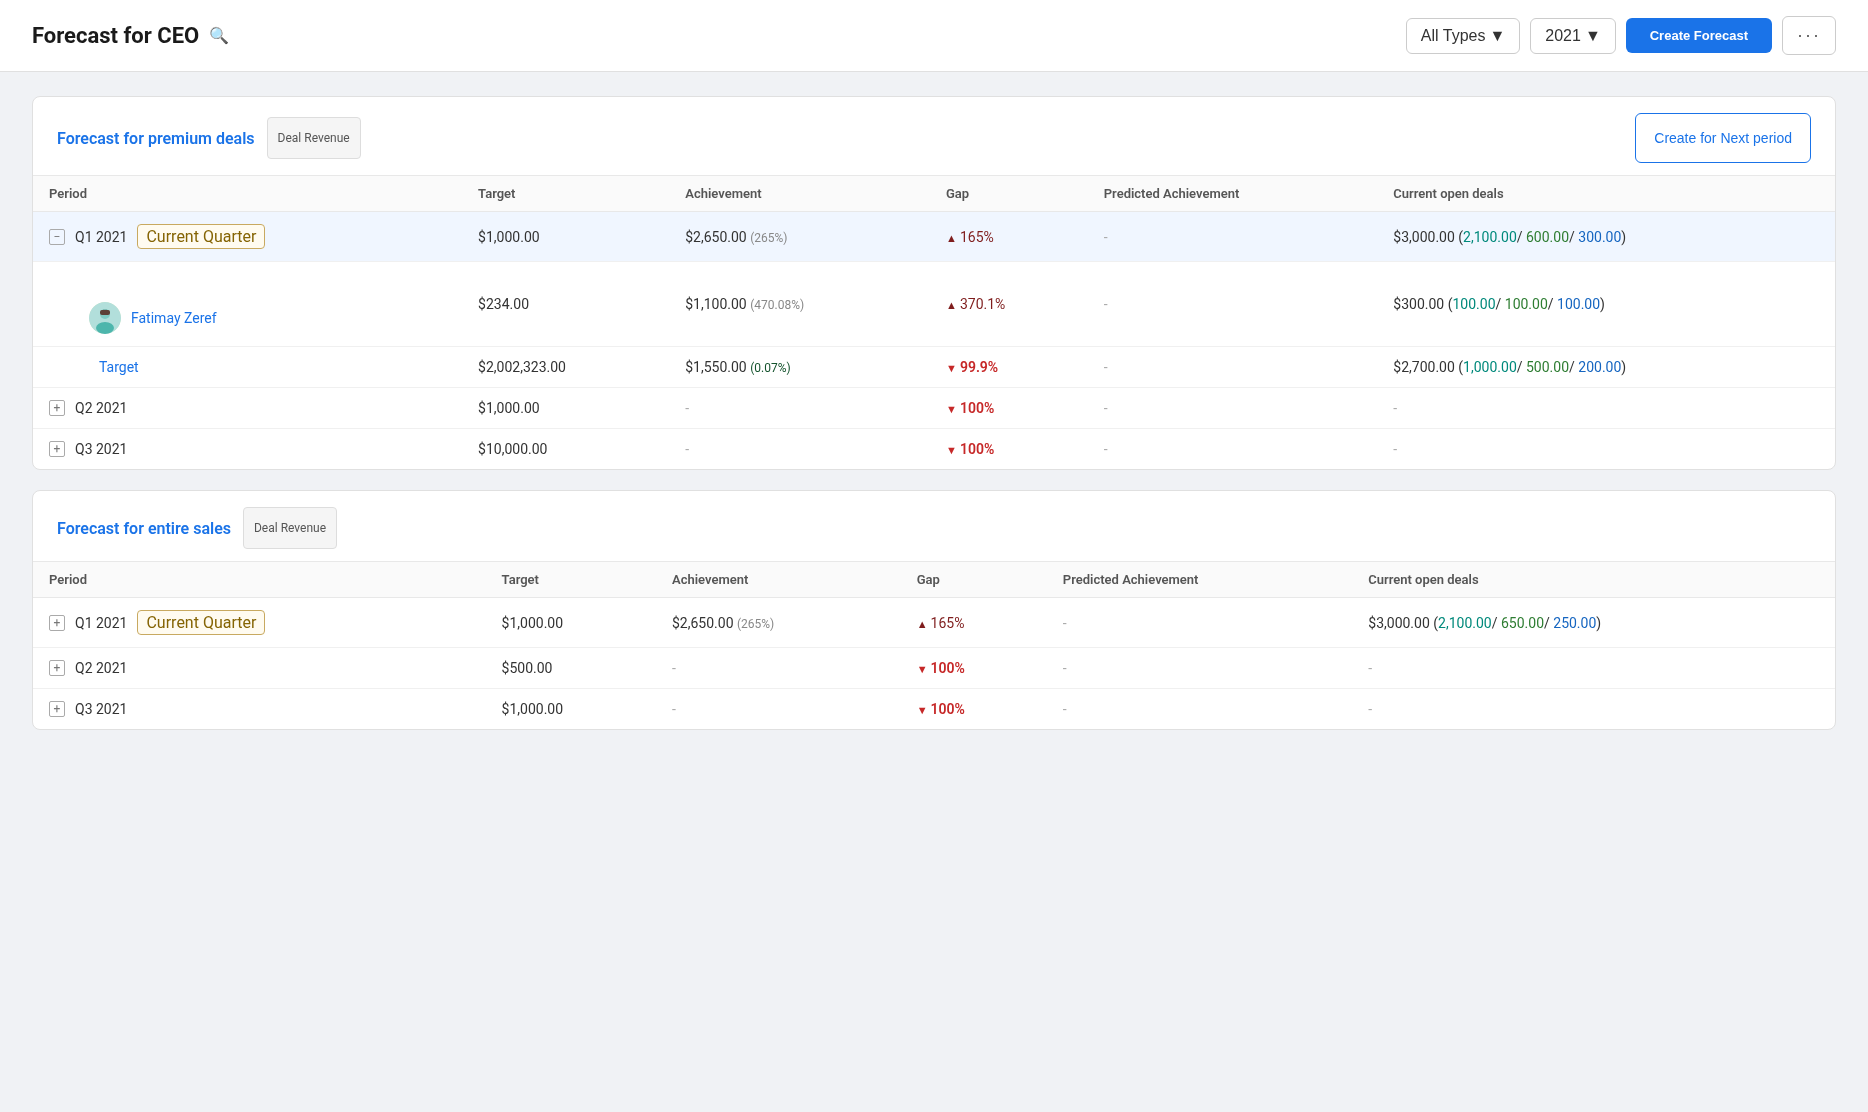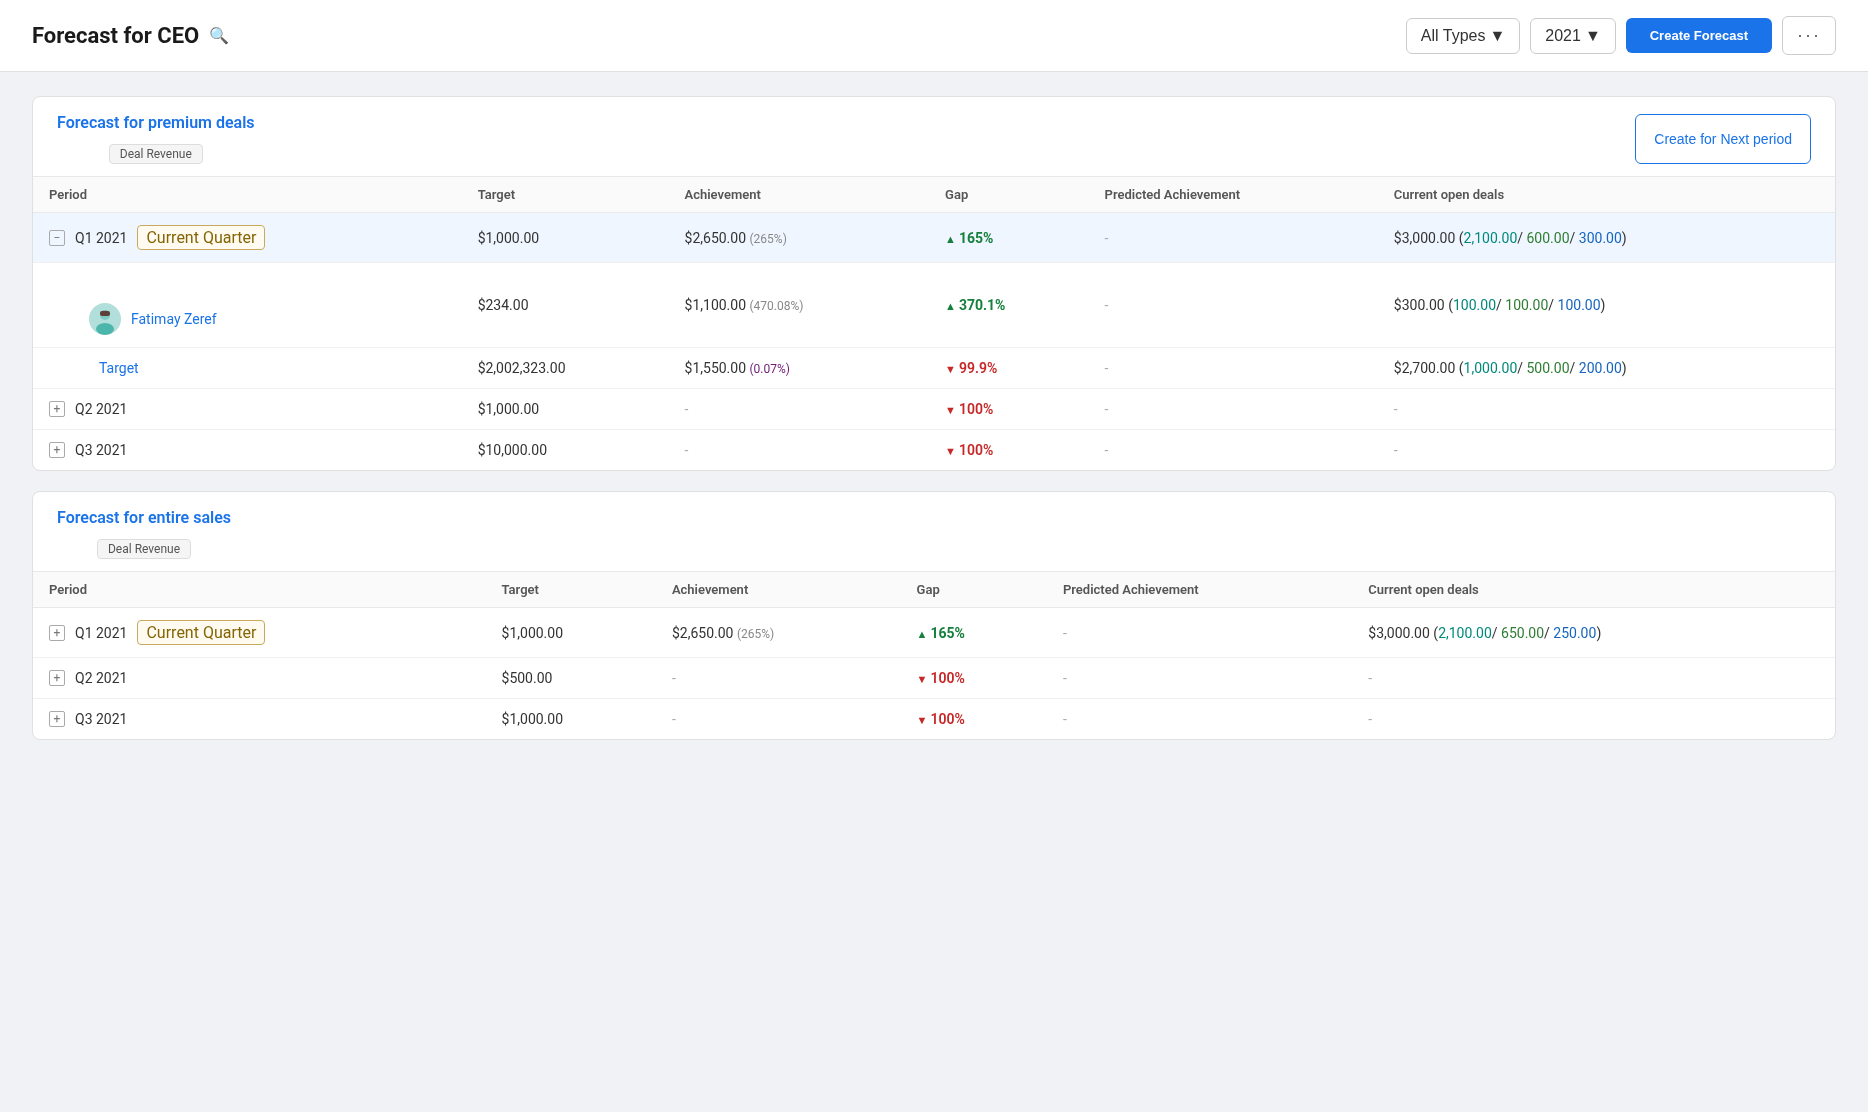--- a/index.html
+++ b/index.html
@@ -92,32 +92,31 @@
     .card-header {
       display: flex;
       align-items: center;
       justify-content: space-between;
       padding: 16px 24px 12px;
     }
     .card-header-left {
       display: flex;
       align-items: center;
       gap: 12px;
-      flex-direction: column;
     }
     .card-title {
       font-size: 16px;
       font-weight: 600;
       color: #1a73e8;
     }
     .badge {
       background: #f5f5f5;
       border: 1px solid #ddd;
       border-radius: 4px;
-      padding: 2px 10px;
+      padding: 13px 10px;
       font-size: 12px;
       color: #555;
     }
     .create-next-btn {
       border: 1px solid #1a73e8;
       background: #fff;
       color: #1a73e8;
       border-radius: 6px;
       padding: 16px 18px;
       font-size: 14px;
@@ -201,22 +200,22 @@
     .person-name {
       color: #1a73e8;
       cursor: pointer;
     }
     .manager-name {
       color: #1a73e8;
       cursor: pointer;
     }
     
     .gap-up {
-      color: #15803d;
-      font-weight: 700;
+      color: #7f1d1d;
+      font-weight: 400;
       display: flex;
       gap: 3px;
     }
     .gap-down {
       color: #c62828;
       font-weight: 600;
       display: flex;
       align-items: center;
       gap: 3px;
     }
@@ -326,21 +325,21 @@
             <td>
               $300.00 (<span class="deals-cyan">100.00</span>/ <span class="deals-green">100.00</span>/ <span class="deals-blue">100.00</span>)
             </td>
           </tr>
 
           <tr class="sub-row-2">
             <td>
               <span class="manager-name" style="padding-left:10px;">Target</span>
             </td>
             <td>$2,002,323.00</td>
-            <td>$1,550.00 <span style="color:#701a75;font-size:12px;">(0.07%)</span></td>
+            <td>$1,550.00 <span style="color:#14532d;font-size:12px;">(0.07%)</span></td>
             <td>
               <span class="gap-down"><span class="arrow-down"></span>99.9%</span>
             </td>
             <td class="dash">-</td>
             <td>
               $2,700.00 (<span class="deals-cyan">1,000.00</span>/ <span class="deals-green">500.00</span>/ <span class="deals-blue">200.00</span>)
             </td>
           </tr>
 
           <tr>

